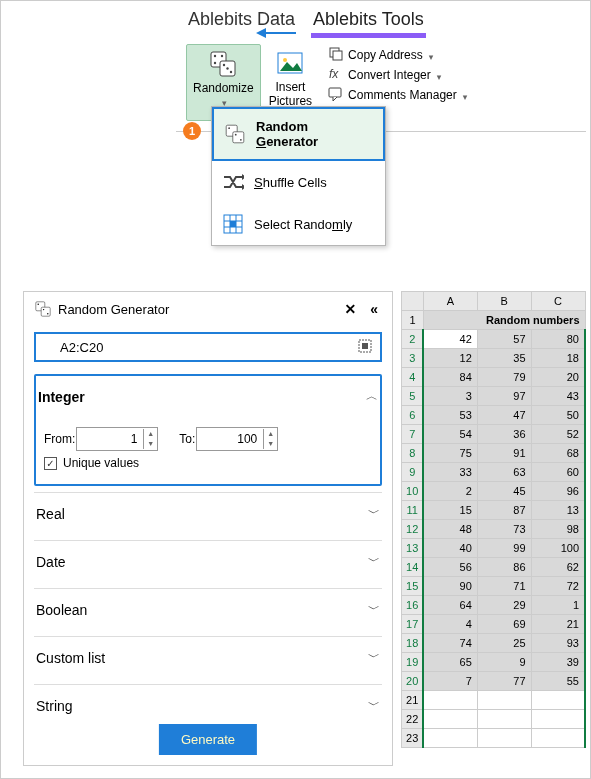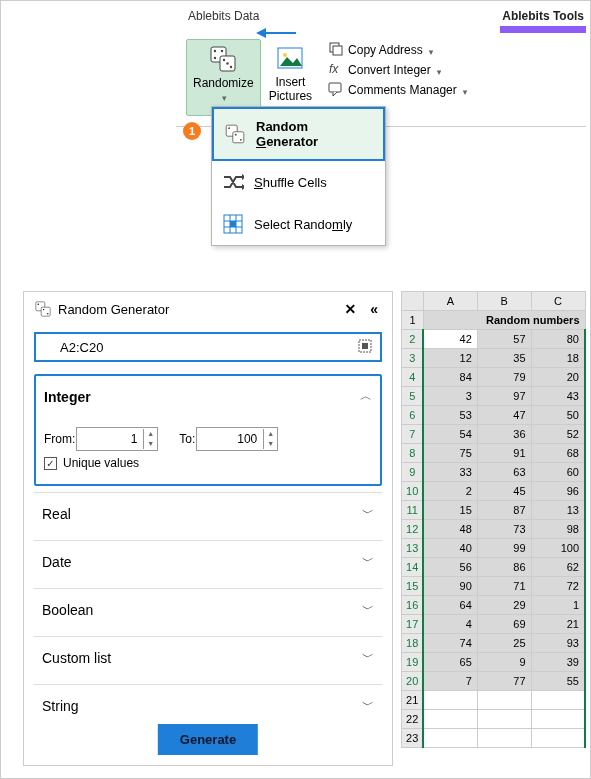--- a/index.html
+++ b/index.html
@@ -1,22 +1,22 @@
 <!DOCTYPE html>
 <html><head>
 <meta charset="utf-8">
 <style>
 * { box-sizing: border-box; margin: 0; padding: 0; }
 body { font-family: "Segoe UI", Arial, sans-serif; font-size: 12px; background: #fff; width: 591px; height: 779px; position: relative; border: 1px solid #ccc; overflow: hidden; }
 
 
 .ribbon-area { position: absolute; top: 5px; left: 175px; width: 410px; }
-.tabs { display: flex; gap: 14px; padding-left: 10px; font-size: 12px; justify-content: space-between; }
+.tabs { display: flex; gap: 14px; padding-left: 10px; font-size: 18px; }
 .tab { padding: 3px 2px; color: #333; cursor: pointer; }
-.tab.active { border-bottom: 7px solid #8b5cf6; color: #222; font-weight: 700; }
+.tab.active { border-bottom: 5px solid #8b5cf6; color: #222; font-weight: 400; }
 .ribbon-content { display: flex; gap: 2px; padding: 6px 4px 10px 10px; border-bottom: 1px solid #ccc; }
 .big-button { display: flex; flex-direction: column; align-items: center; padding: 4px 6px 2px; border-radius: 2px; cursor: pointer; }
 .big-button.active { background: #cde8d6; border: 1px solid #94c7a5; }
 .big-button svg { margin-bottom: 2px; }
 .big-button .lbl { font-size: 12px; text-align: center; line-height: 1.2; }
 .cmd-group { display: flex; flex-direction: column; gap: 0px; padding-left: 4px; }
 .cmd-item { display: flex; align-items: flex-end; gap: 4px; padding: 2px 4px; cursor: pointer; }
 .cmd-item .lbl { font-size: 12px; }
 .chevd { font-size: 9px; color: #666; margin-left: 2px; }
 
@@ -41,34 +41,34 @@
 .panel-head { display: flex; align-items: center; gap: 6px; padding: 8px 10px; }
 .panel-head .title { font-size: 13px; flex: 1; }
 .panel-head .ctrl { cursor: pointer; font-weight: bold; font-size: 14px; padding: 0 4px; }
 .range-row { margin: 6px 10px 12px; border: 2px solid #1f7ed8; background: #fff; display: flex; align-items: center; height: 30px; }
 .range-row input { border: none; outline: none; flex: 1; padding: 4px 24px; font-size: 13px; }
 .range-row .sel-icon { padding: 0 8px; cursor: pointer; color: #555; }
 
 .section { margin: 6px 10px; border-top: 1px solid #ddd; }
 .section:first-of-type { border-top: 1px solid #ddd; }
 .section.expanded { border: 2px solid #1f7ed8; border-radius: 2px; }
-.section-head { display: flex; align-items: center; padding: 12px 8px; cursor: pointer; }
+.section-head { display: flex; align-items: center; padding: 12px 2px; cursor: pointer; }
 .section-head .name { flex: 1; font-size: 14px; }
 .section-head .chev { font-size: 12px; color: #444; }
 .section-body { padding: 10px 8px 14px; }
 .row { display: flex; align-items: center; gap: 1px; margin-bottom: 5px; }
 .row label { font-size: 12px; }
 .numbox { display: flex; align-items: center; border: 1px solid #999; height: 24px; }
 .numbox input { width: 66px; border: none; outline: none; text-align: right; padding: 2px 6px; font-size: 12px; }
 .spinner { display: flex; flex-direction: column; border-left: 1px solid #999; }
 .spinner div { font-size: 7px; line-height: 10px; padding: 0 3px; cursor: pointer; color: #666; }
 .chk { display: flex; align-items: center; gap: 6px; }
 .chk .box { width: 13px; height: 13px; border: 1px solid #555; display: flex; align-items: center; justify-content: center; font-size: 10px; color: #333; }
 
-.generate-btn { position: absolute; bottom: 10px; left: 50%; transform: translateX(-50%); background: #1f7ed8; color: #0f172a; border: none; padding: 8px 22px; font-size: 13px; cursor: pointer; font-weight: bold; }
+.generate-btn { position: absolute; bottom: 10px; left: 50%; transform: translateX(-50%); background: #1f7ed8; color: #fef9c3; border: none; padding: 8px 22px; font-size: 13px; cursor: pointer; }
 
 
 .grid { position: absolute; top: 290px; left: 400px; width: 185px; border-collapse: collapse; font-size: 11px; }
 .grid th, .grid td { border: 1px solid #ccc; padding: 0; height: 19px; }
 .grid .colhead th { background: #e8e8e8; text-align: center; font-weight: normal; }
 .grid .rowhead { background: #e8e8e8; text-align: center; width: 22px; }
 .grid .rowhead.g { color: #107c41; }
 .grid td.cell { text-align: right; padding-right: 5px; background: #d9d9d9; width: 54px; }
 .grid td.white { background: #fff; }
 .grid .merged { text-align: center; font-weight: bold; background: #d9d9d9; }

